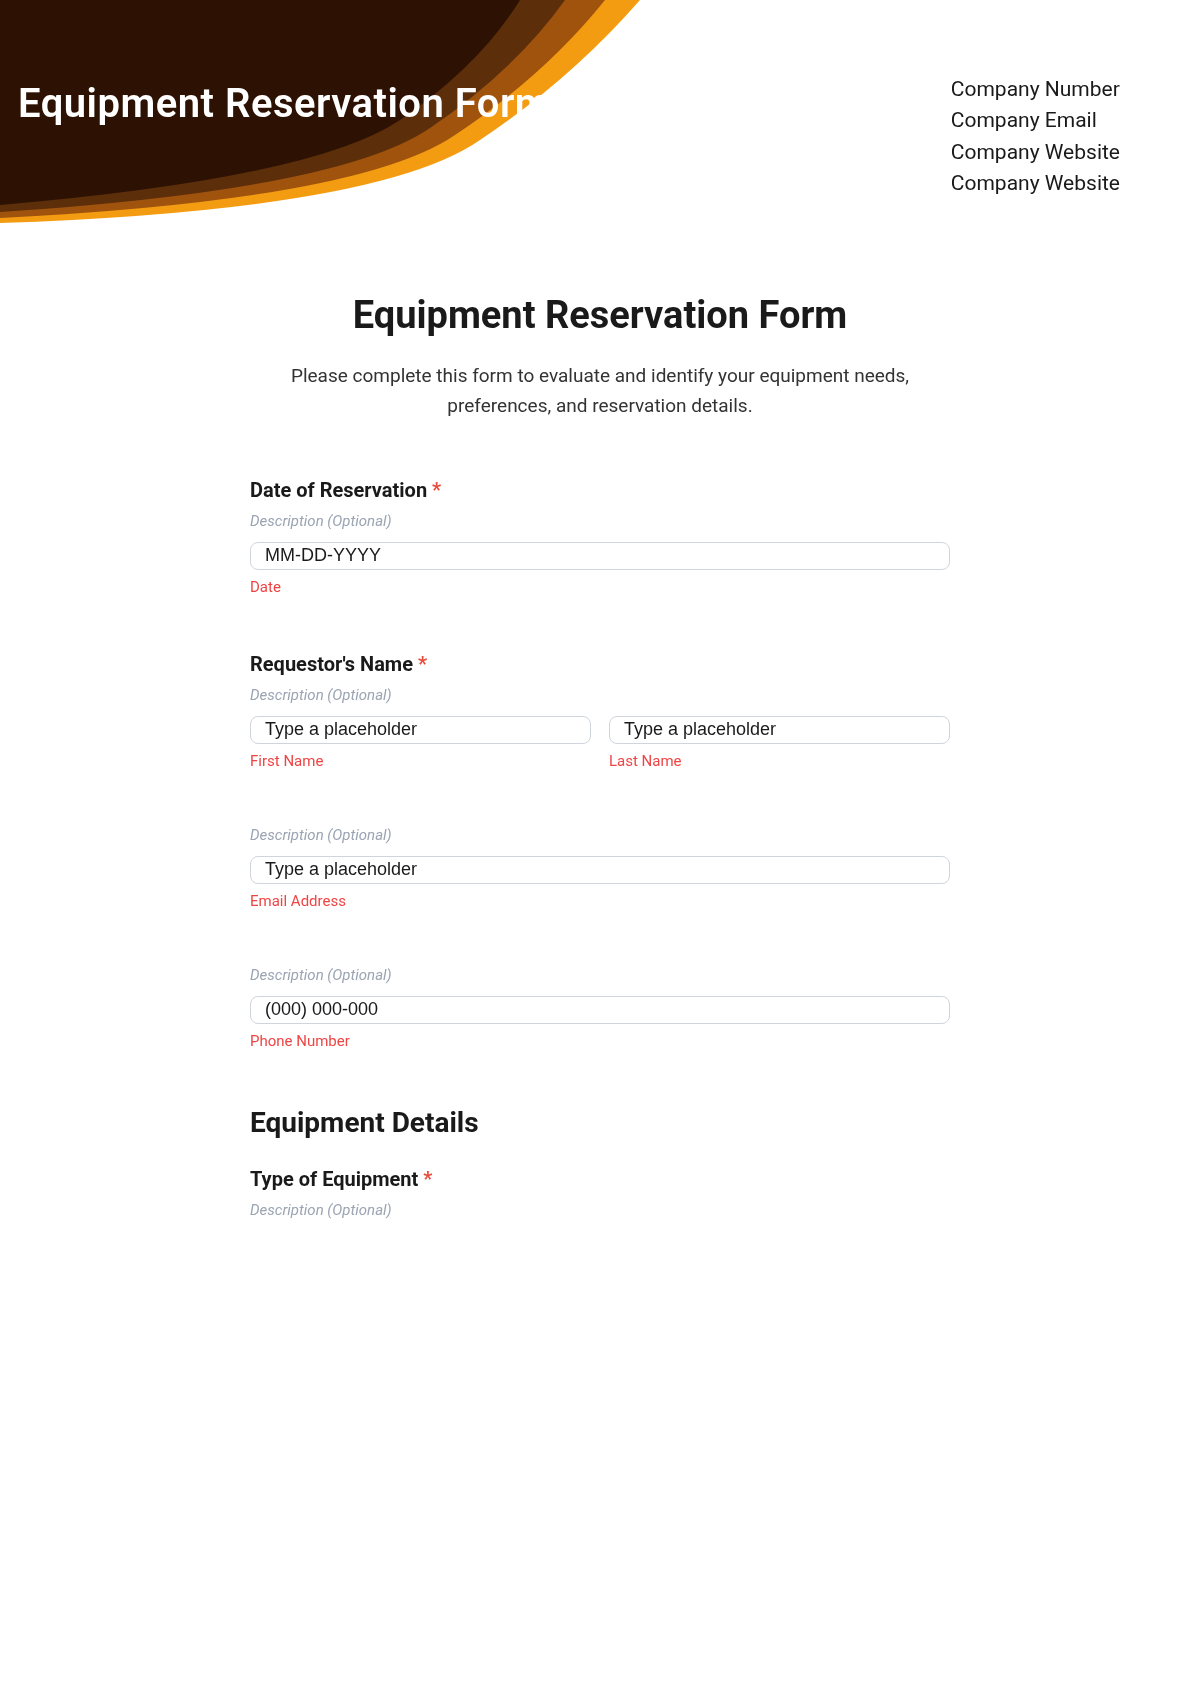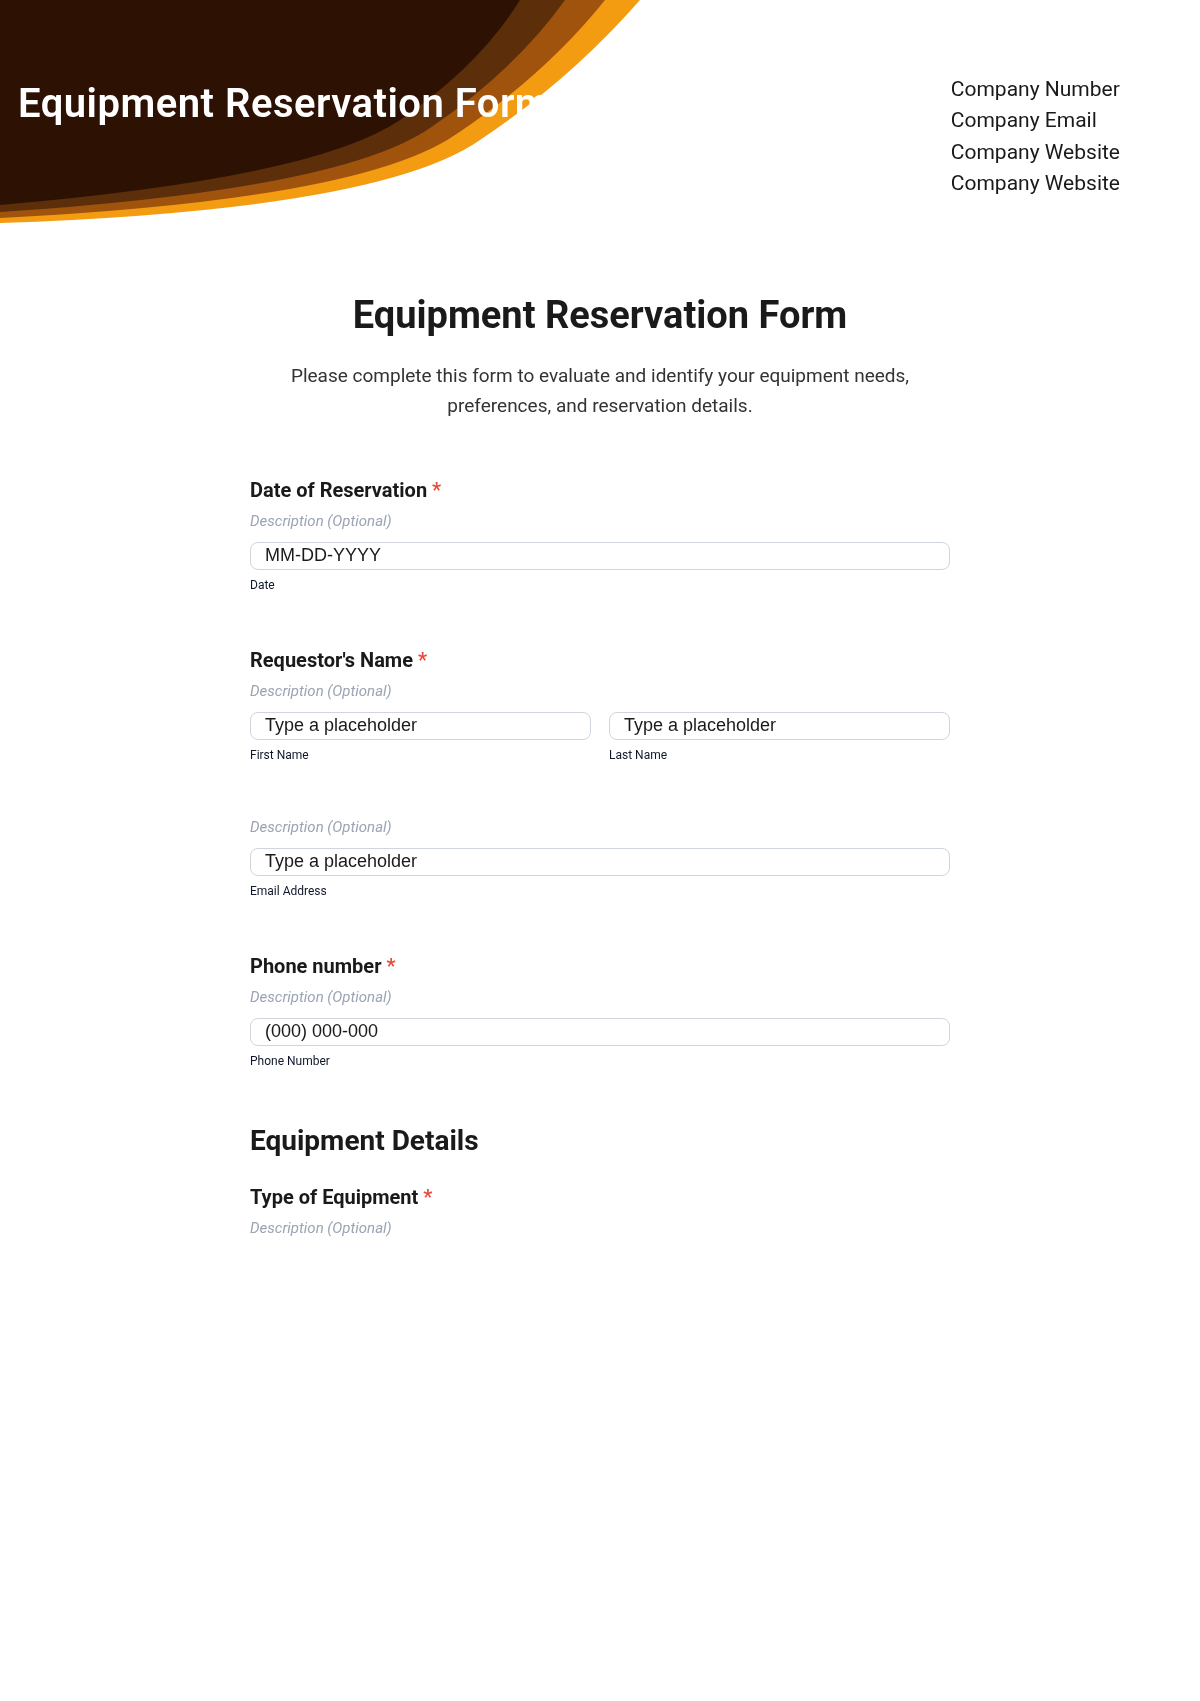--- a/index.html
+++ b/index.html
@@ -78,22 +78,22 @@
     height: 28px;
     border: 1px solid #d0d5dd;
     border-radius: 8px;
     padding: 0 14px;
     font-size: 18px;
     color: #1a1a1a;
     background: #fff;
   }
   .input::placeholder { color: #1a1a1a; }
   .sub-label {
-    font-size: 12px;
-    color: #0f172a;
+    font-size: 15px;
+    color: #ef4444;
     margin-top: 8px;
   }
   .two-col {
     display: flex;
     gap: 18px;
   }
   .two-col > div { flex: 1; }
   .section-heading {
     font-size: 28px;
     font-weight: 700;
@@ -152,24 +152,20 @@
     </div>
   </div>
 
   <div class="field-group">
     <div class="field-desc">Description (Optional)</div>
     <input class="input" type="text" placeholder="Type a placeholder" style="">
     <div class="sub-label">Email Address</div>
   </div>
 
   <div class="field-group">
-    <div class="field-label">
-      <span>Phone number</span>
-      <span class="asterisk">*</span>
-    </div>
     <div class="field-desc">Description (Optional)</div>
     <input class="input" type="text" placeholder="(000) 000-000" style="">
     <div class="sub-label">Phone Number</div>
   </div>
 
   <h2 class="section-heading">Equipment Details</h2>
 
   <div class="field-group" style="margin-bottom:3px;">
     <div class="field-label">
       <span>Type of Equipment</span>

